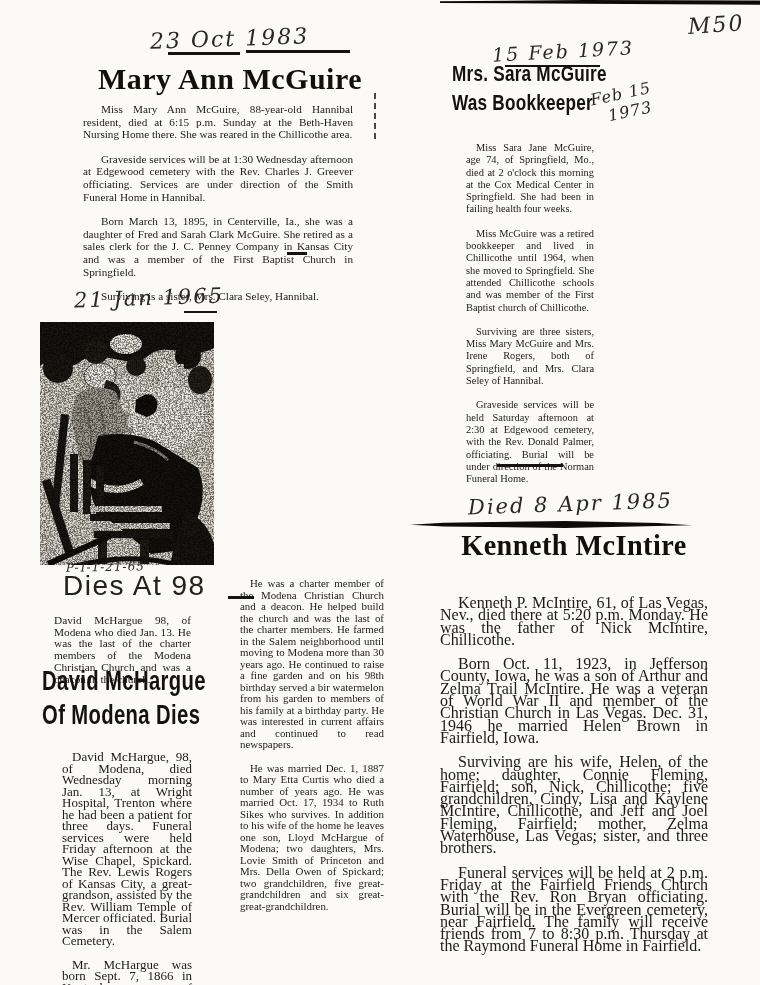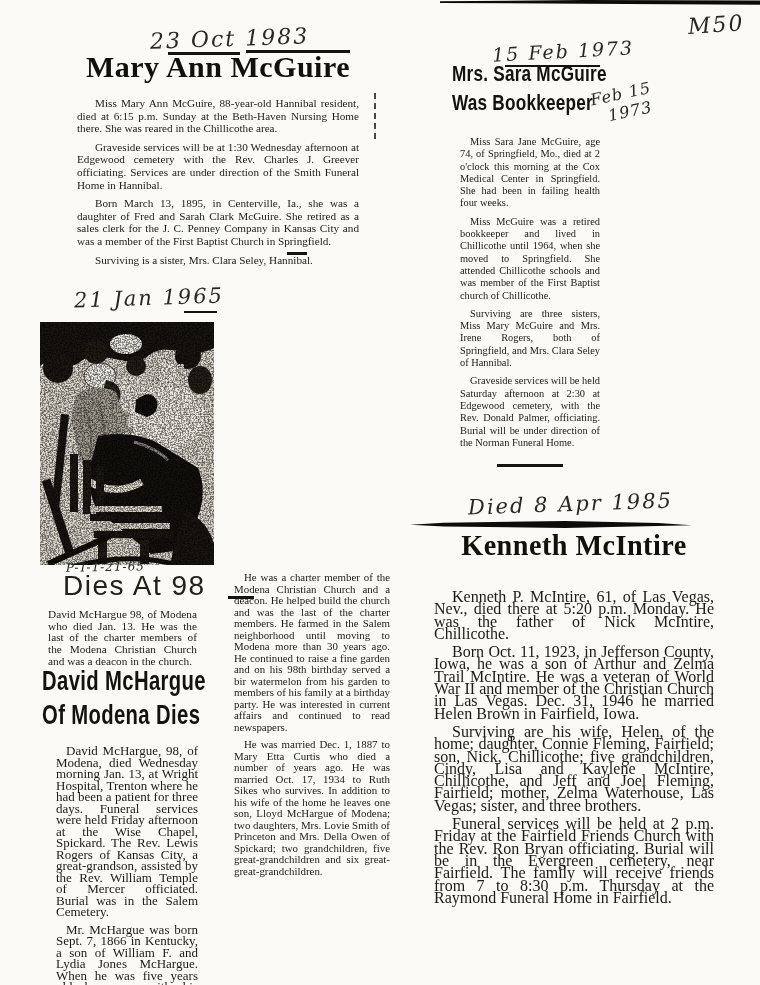--- a/index.html
+++ b/index.html
@@ -4,21 +4,21 @@
 <style>
   html,body { margin:0; padding:0; background:#e9e7e2; }
   #page {
     position:relative; width:760px; height:985px; margin:0 auto;
     background:#fbfaf7; overflow:hidden;
     font-family:"Liberation Serif","DejaVu Serif",serif; color:#1b1815;
   }
   .abs { position:absolute; }
   
   .news { text-align:justify; color:#1e1a16; }
-  .news p { margin:6px; }
+  .news p { margin:12px; }
   .ind p { text-indent:18px; }
   .ind-sm p { text-indent:10px; }
   .mary-body  { left:71px;  top:91px;  width:294px; font-size:11.2px; line-height:12.6px; }
   .sara-body  { left:454px; top:130px; width:152px; font-size:10.4px; line-height:12.3px; }
   .cap-body   { left:42px;  top:603px; width:161px; font-size:11.3px; line-height:11.7px; }
   .col1-body  { left:50px;  top:739px; width:154px; font-size:13px; line-height:11.5px; }
   .col2-body  { left:228px; top:566px; width:168px; font-size:10.9px; line-height:11.5px; }
   .ken-body   { left:428px; top:585px; width:292px; font-size:16px; line-height:12.3px; }
   
   .hl-serif { font-family:"Liberation Serif","DejaVu Serif",serif; font-weight:700; color:#121008; }
@@ -46,21 +46,21 @@
 
 <div id="page">
 
   <div class="abs topbar"></div>
   <div class="abs hand" style="left:688px; top:12px; font-size:22px; transform:rotate(-4deg);">M50</div>
 
   <div>
     <div class="abs hand" style="left:150px; top:26px; font-size:22px; transform:rotate(-2deg);">23 Oct 1983</div>
     <div class="abs rule" style="left:168px; top:52px; width:72px; height:2.5px;"></div>
     <div class="abs rule" style="left:246px; top:50px; width:104px; height:2.5px;"></div>
-    <h1 class="abs hl-serif mary-hl" style="margin:0;">Mary Ann McGuire</h1>
+    <h1 class="abs hl-serif mary-hl" style="margin:12px;">Mary Ann McGuire</h1>
     <div class="abs news ind mary-body">
       <p>Miss Mary Ann McGuire, 88-year-old Hannibal resident, died at 6:15 p.m. Sunday at the Beth-Haven Nursing Home there. She was reared in the Chillicothe area.</p>
       <p>Graveside services will be at 1:30 Wednesday afternoon at Edgewood cemetery with the Rev. Charles J. Greever officiating. Services are under direction of the Smith Funeral Home in Hannibal.</p>
       <p>Born March 13, 1895, in Centerville, Ia., she was a daughter of Fred and Sarah Clark McGuire. She retired as a sales clerk for the J. C. Penney Company in Kansas City and was a member of the First Baptist Church in Springfield.</p>
       <p>Surviving is a sister, Mrs. Clara Seley, Hannibal.</p>
     </div>
     <div class="abs dash-edge" style="left:374px; top:93px; height:46px;"></div>
     <div class="abs rule" style="left:287px; top:252px; width:20px; height:3px;"></div>
   </div>
 

